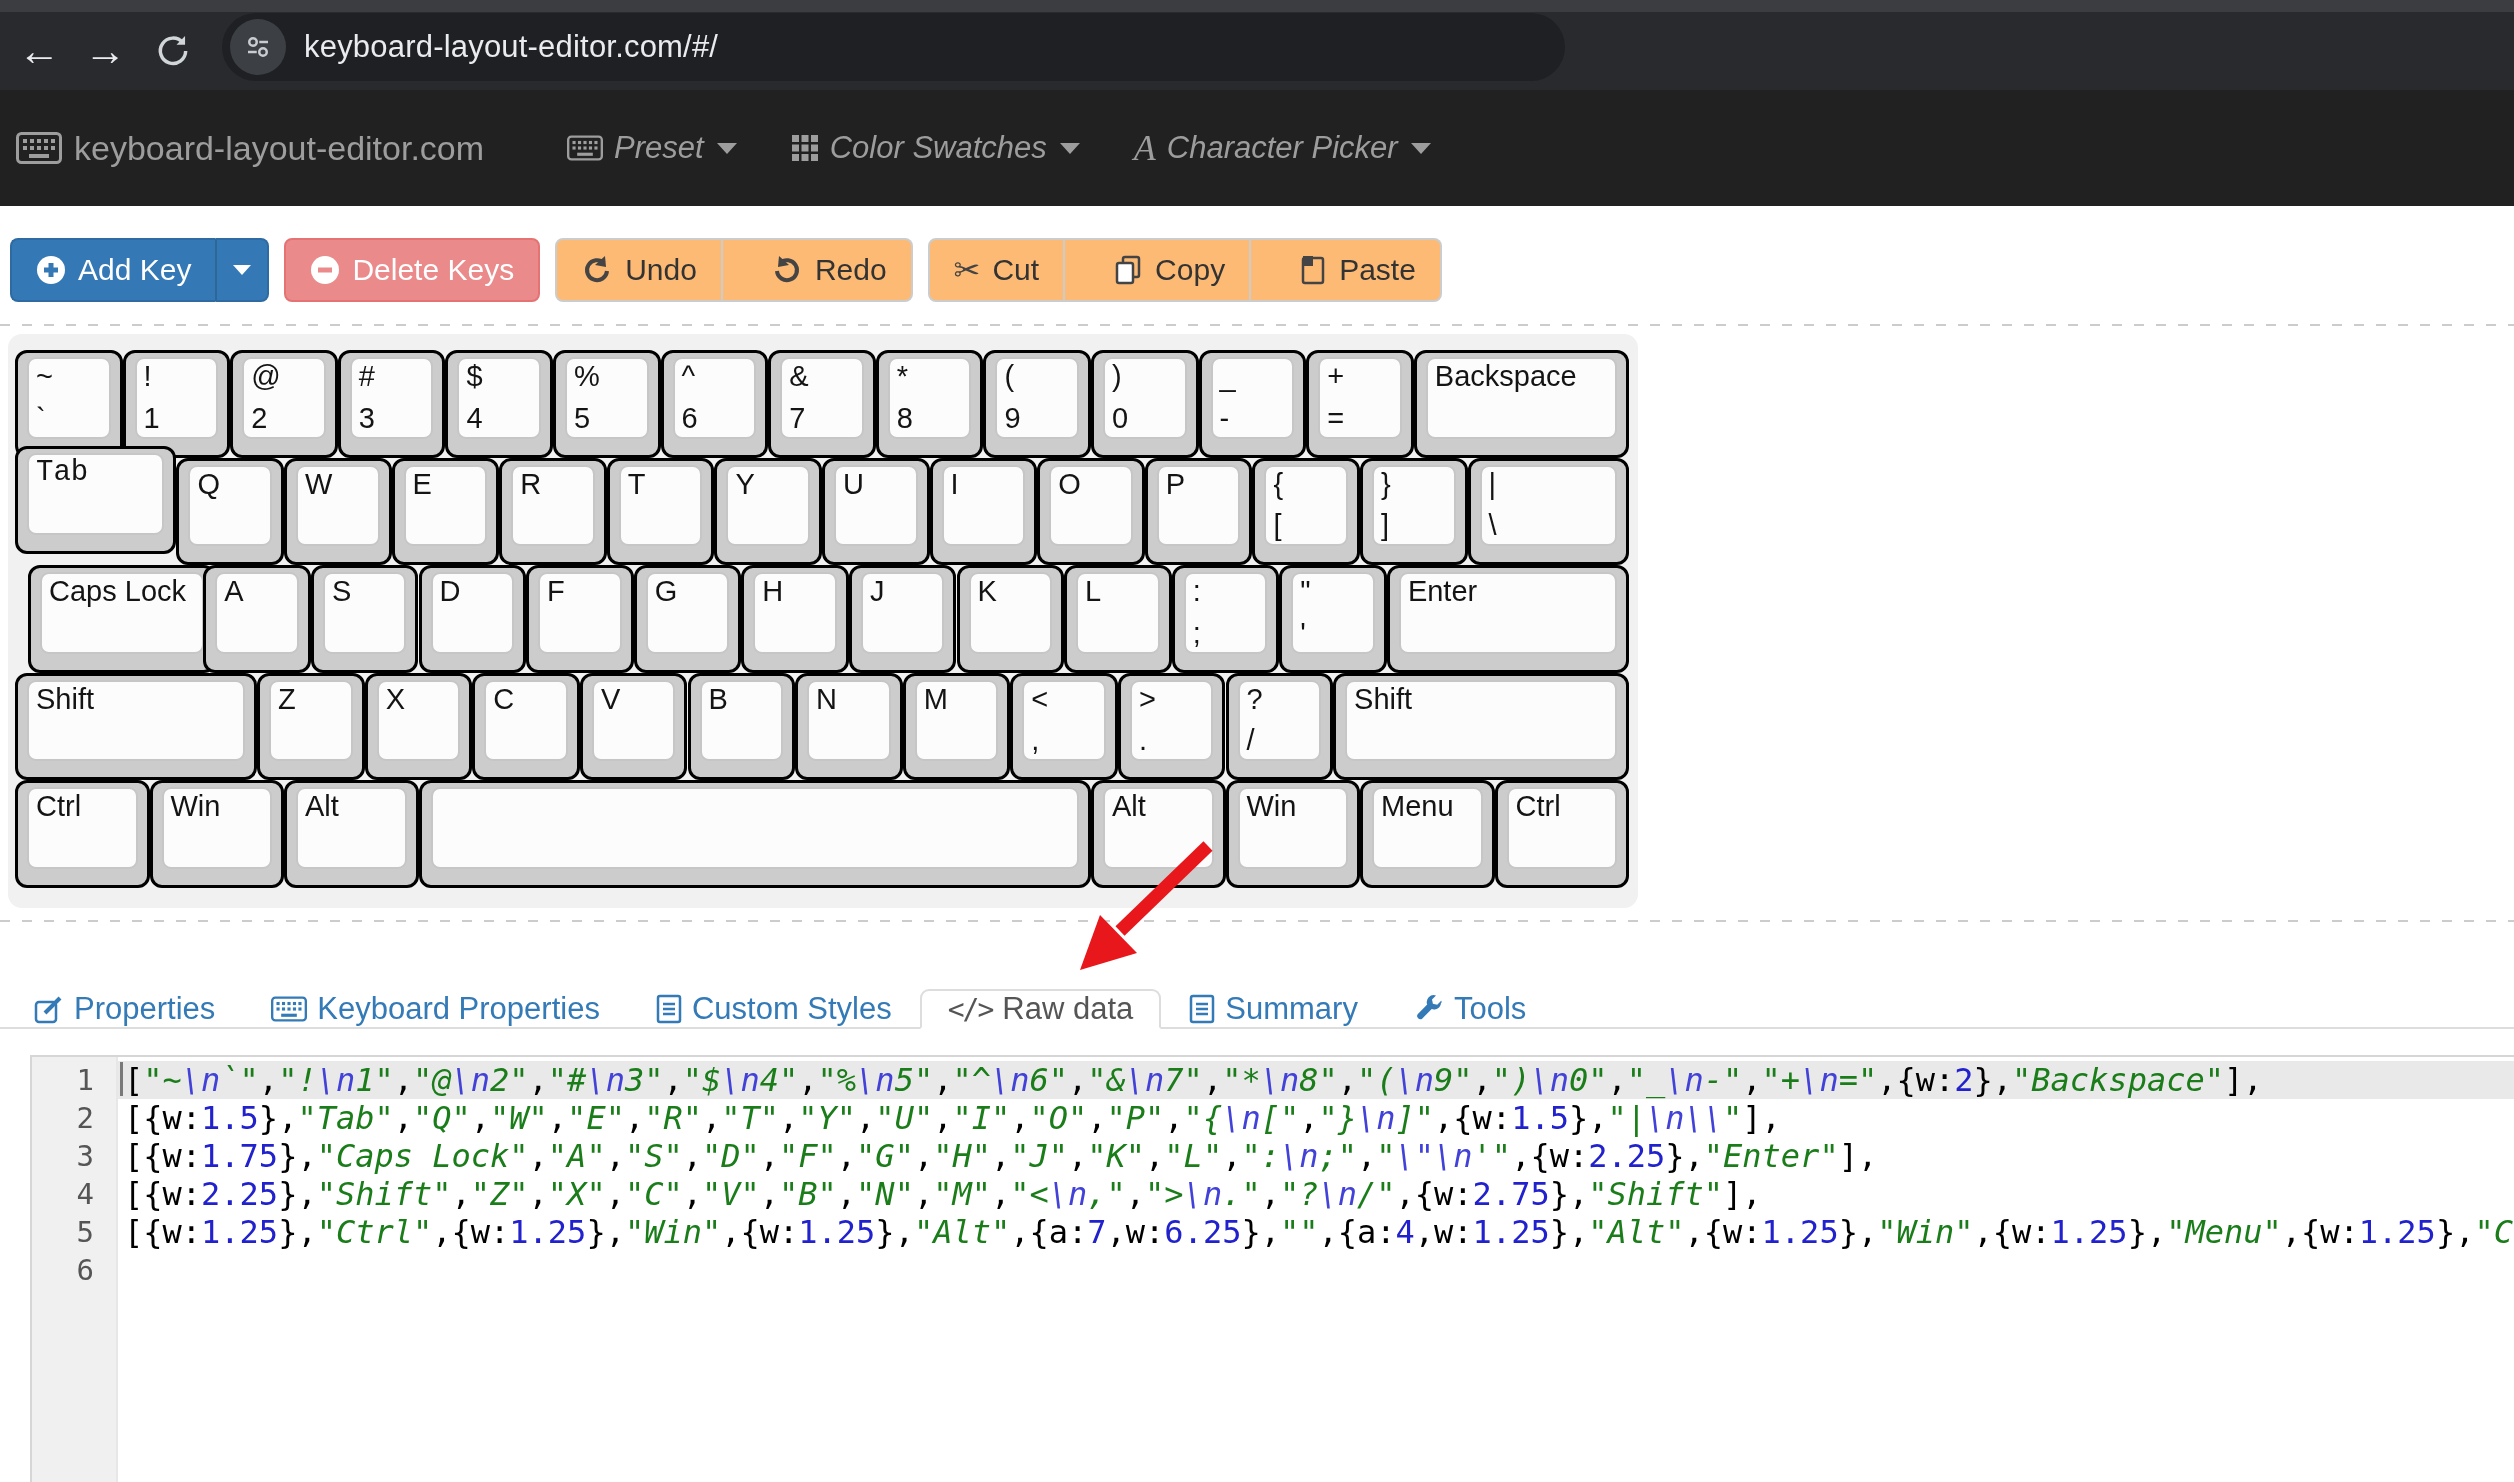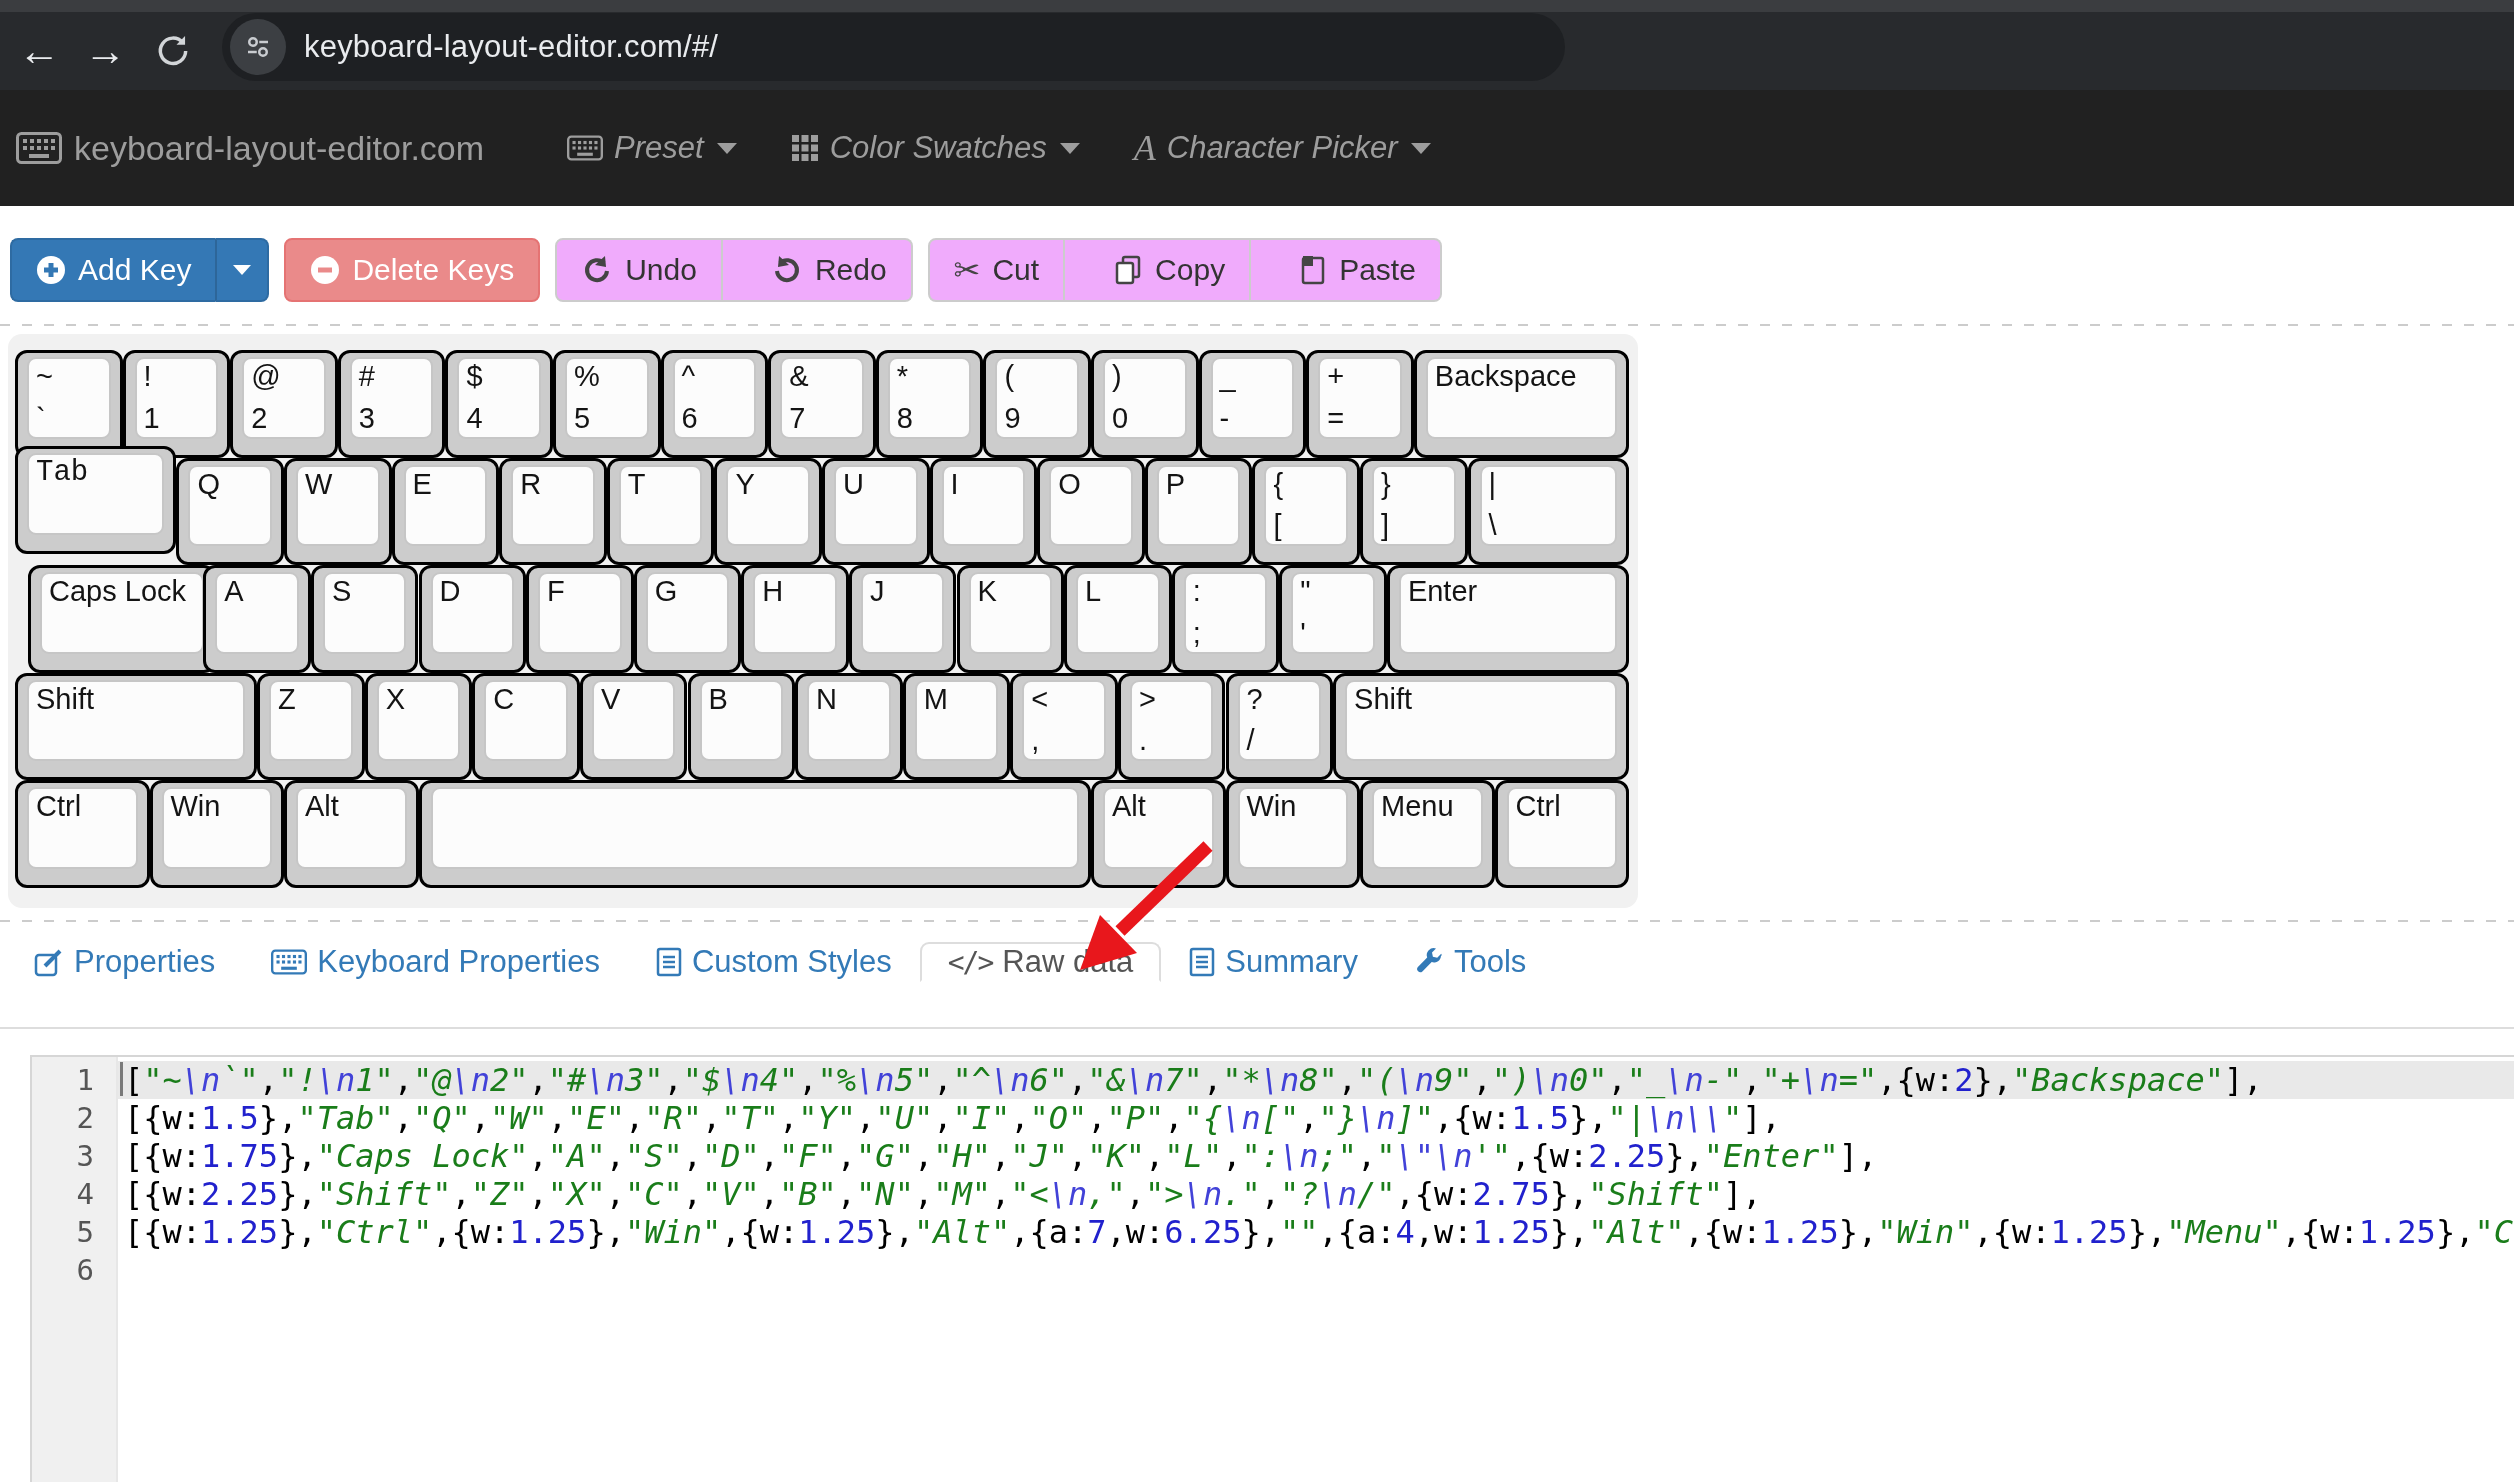--- a/index.html
+++ b/index.html
@@ -26,21 +26,21 @@
   #brand { display:flex; align-items:center; gap:12px; margin-left:16px; font-size:34px; }
   #main-nav { display:flex; align-items:center; margin-left:56px; }
   .nav-item { display:flex; align-items:center; gap:11px; padding:0 27px; font-size:31px; color:#9d9d9d; cursor:pointer;font-style:italic; }
   .caret { width:0; height:0; border-left:10px solid transparent; border-right:10px solid transparent;
     border-top:11px solid #9d9d9d; margin-left:2px; }
   .serif-a { font-family:"Liberation Serif", serif; font-size:36px; color:#9d9d9d; line-height:1; }
 
   
   #toolbar { position:absolute; left:10px; top:238px; height:64px; display:flex; align-items:stretch; }
   .btn { display:flex; align-items:center; gap:12px; font-size:30px; padding:0 24px; border:2px solid #ccc;
-    background:#f0abfc; color:#333; cursor:pointer; }
+    background:#fdba74; color:#333; cursor:pointer; }
   .btn svg, .btn .glyph { flex:0 0 auto; }
   .btn-primary { background:#3478b5; border-color:#2e6ba2; color:#fff; }
   .btn-danger  { background:#ea8a8a; border-color:#e57373; color:#fff; }
   #add-key-main { border-radius:8px 0 0 8px; border-right:none; }
   #add-key-caret { border-radius:0 8px 8px 0; border-left:2px solid #2d6699; padding:0 16px; }
   #delete-keys { border-radius:8px; margin-left:15px;align-items:center; }
   .btn-group { display:flex; margin-left:15px; }
   .btn-group .btn:first-child { border-radius:8px 0 0 8px; }
   .btn-group .btn:last-child  { border-radius:0 8px 8px 0; }
   .btn-group .btn + .btn { border-left:none;padding-left:48px; }
@@ -55,21 +55,21 @@
   #kbd-case { position:absolute; left:8px; top:10px; width:1630px; height:574px; background:#f1f1f1; border-radius:14px; }
   .key { position:absolute; background:#ccc; border:3px solid #000; border-radius:12px; cursor:pointer; }
   .keytop { position:absolute; left:9px; top:4px; right:9px; bottom:16px; background:#fcfcfc;
     border:2px solid #c6c6c6; border-radius:9px; }
   .legend { position:absolute; left:7px; font-size:29px; color:#141414; white-space:nowrap; }
   .legend.t { top:1px; }
   .legend.b { bottom:2px; }
 
   
   #tabs { position:absolute; left:0; top:942px; width:2514px; height:87px; border-bottom:2px solid #ddd;
-    display:flex; align-items:flex-start; padding-left:6px; }
+    display:flex; align-items:flex-end; padding-left:6px; }
   .tab { display:flex; align-items:center; gap:10px; padding:0 26px; font-size:31px; color:#337ab7;
     cursor:pointer; border:2px solid transparent; margin-bottom:-2px; }
   .tab.active { background:#fff; border-color:#ddd; border-bottom-color:#fff; border-radius:9px 9px 0 0; color:#555; }
   .tab .code-ic { font-family:"DejaVu Sans Mono", monospace; font-size:28px; letter-spacing:-2px; color:#555; }
 
   
   #editor { position:absolute; left:30px; top:1055px; width:2484px; height:427px;
     border-top:2px solid #d6d6d6; border-left:2px solid #d6d6d6; background:#fff; display:flex;
     font-family:"DejaVu Sans Mono", monospace; }
   #gutter { width:86px; background:#f0f0f0; border-right:2px solid #e7e7e7; padding-top:4px; flex:0 0 auto; }

